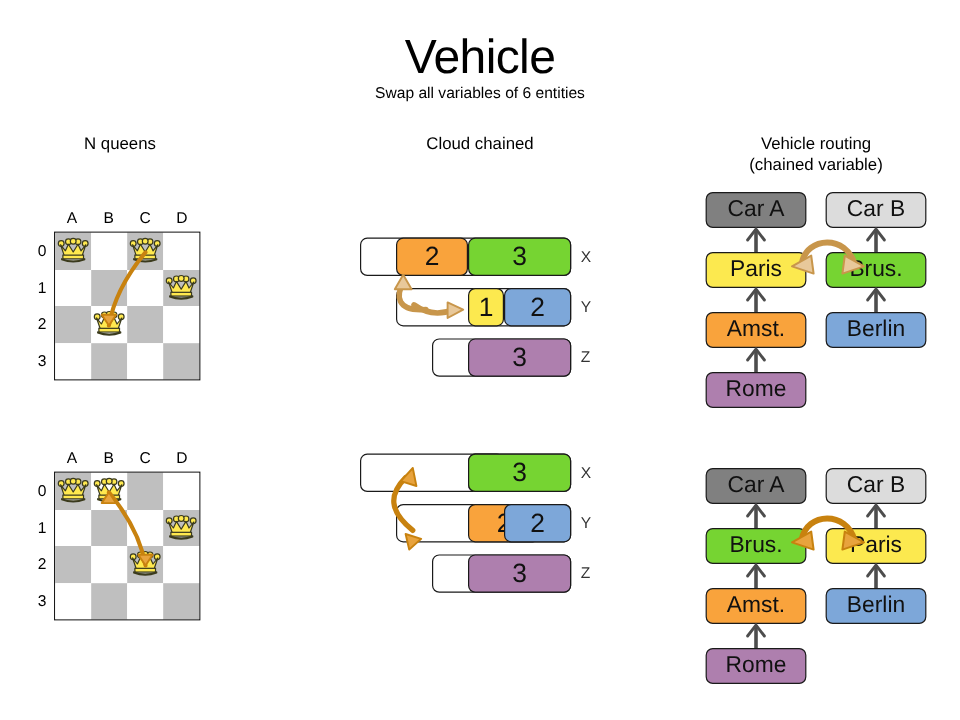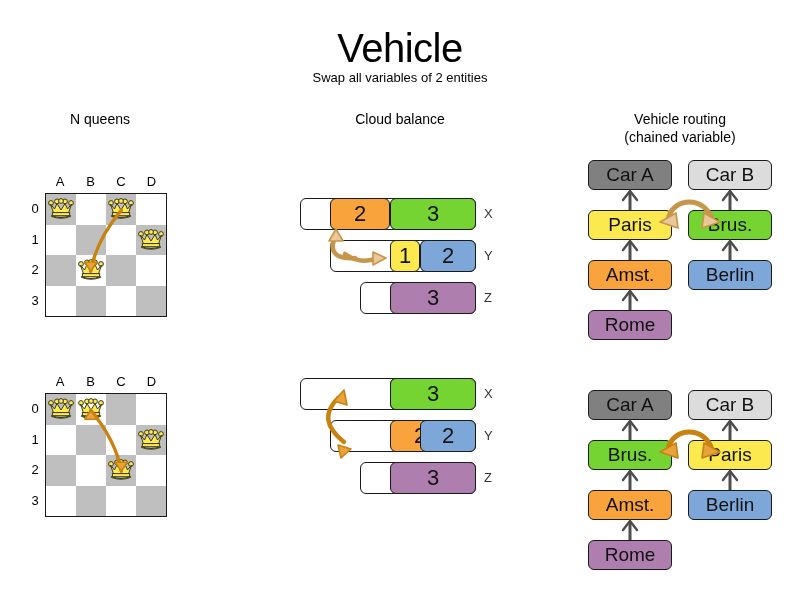--- a/index.html
+++ b/index.html
@@ -49,24 +49,24 @@
         box-sizing:border-box;font-size:19px;line-height:27px;text-align:center;color:#111;}
 
   svg{overflow:visible;}
 </style>
 </head>
 <body>
 
 <div class="stage">
 
   <div class="abs" id="title">Vehicle</div>
-  <div class="abs" id="subtitle">Swap all variables of 2 entities</div>
+  <div class="abs" id="subtitle">Swap all variables of 6 entities</div>
 
   <div class="abs colhead" id="head-queens">N queens</div>
-  <div class="abs colhead" id="head-cloud">Cloud balance</div>
+  <div class="abs colhead" id="head-cloud">Cloud chained</div>
   <div class="abs colhead" id="head-vrp">
     <div>Vehicle routing</div>
     <div>(chained variable)</div>
   </div>
 
   <div class="abs" id="queens-before" style="left:45px;top:193px;">
       <div class="file-lab" style="left: 0px; top: -18px;">A</div>
       <div class="file-lab" style="left: 30.5px; top: -18px;">B</div>
       <div class="file-lab" style="left: 61px; top: -18px;">C</div>
       <div class="file-lab" style="left: 91.5px; top: -18px;">D</div>

